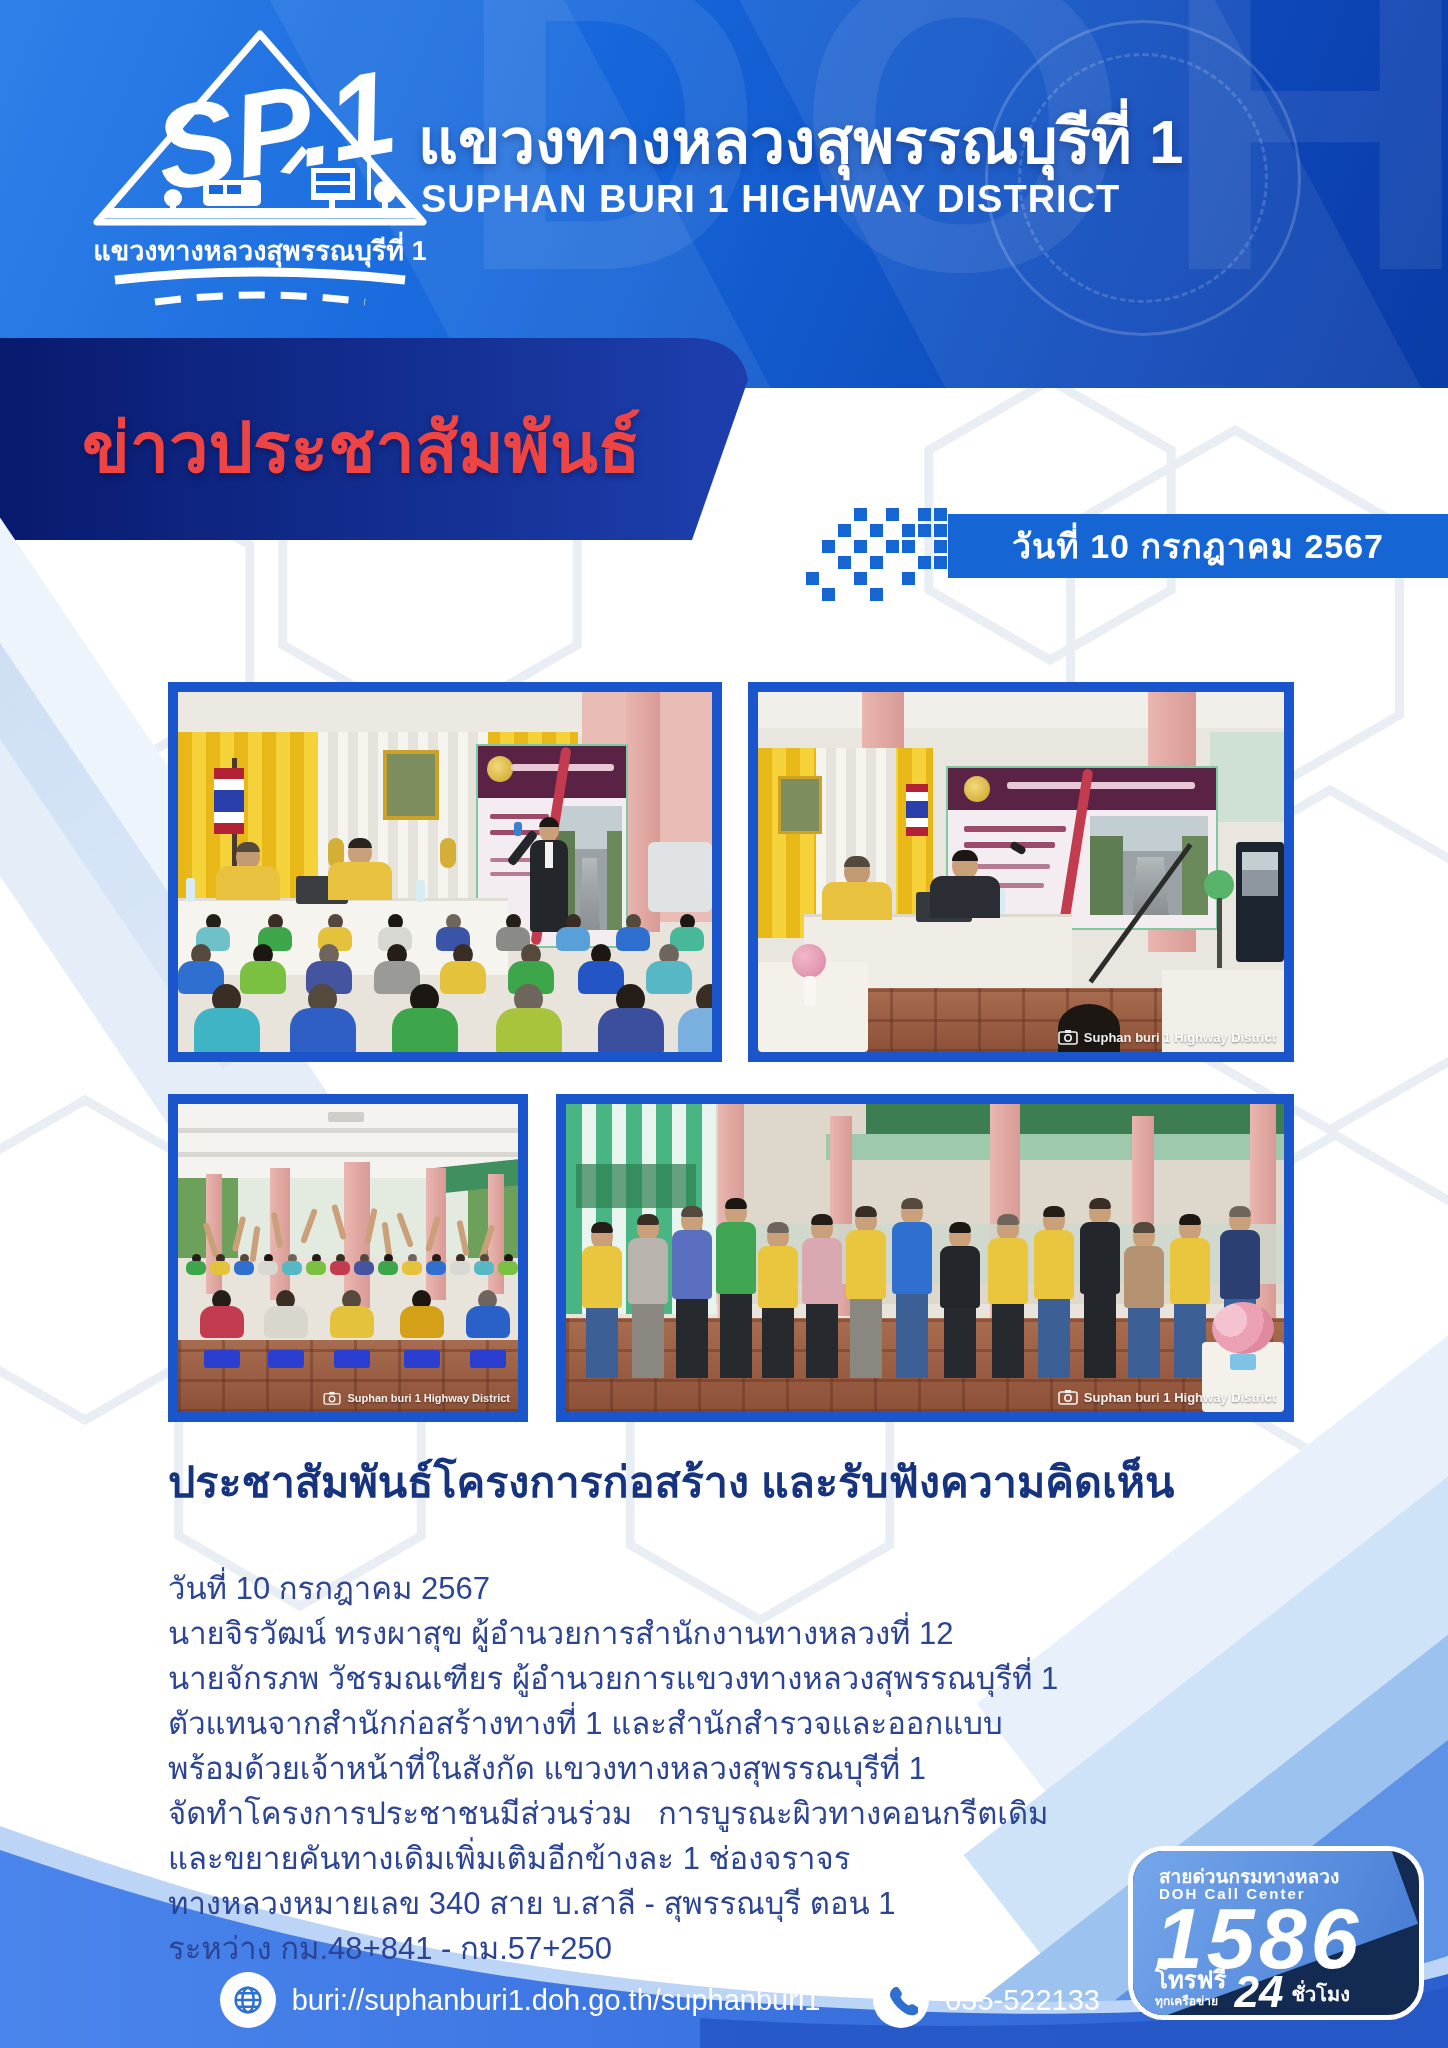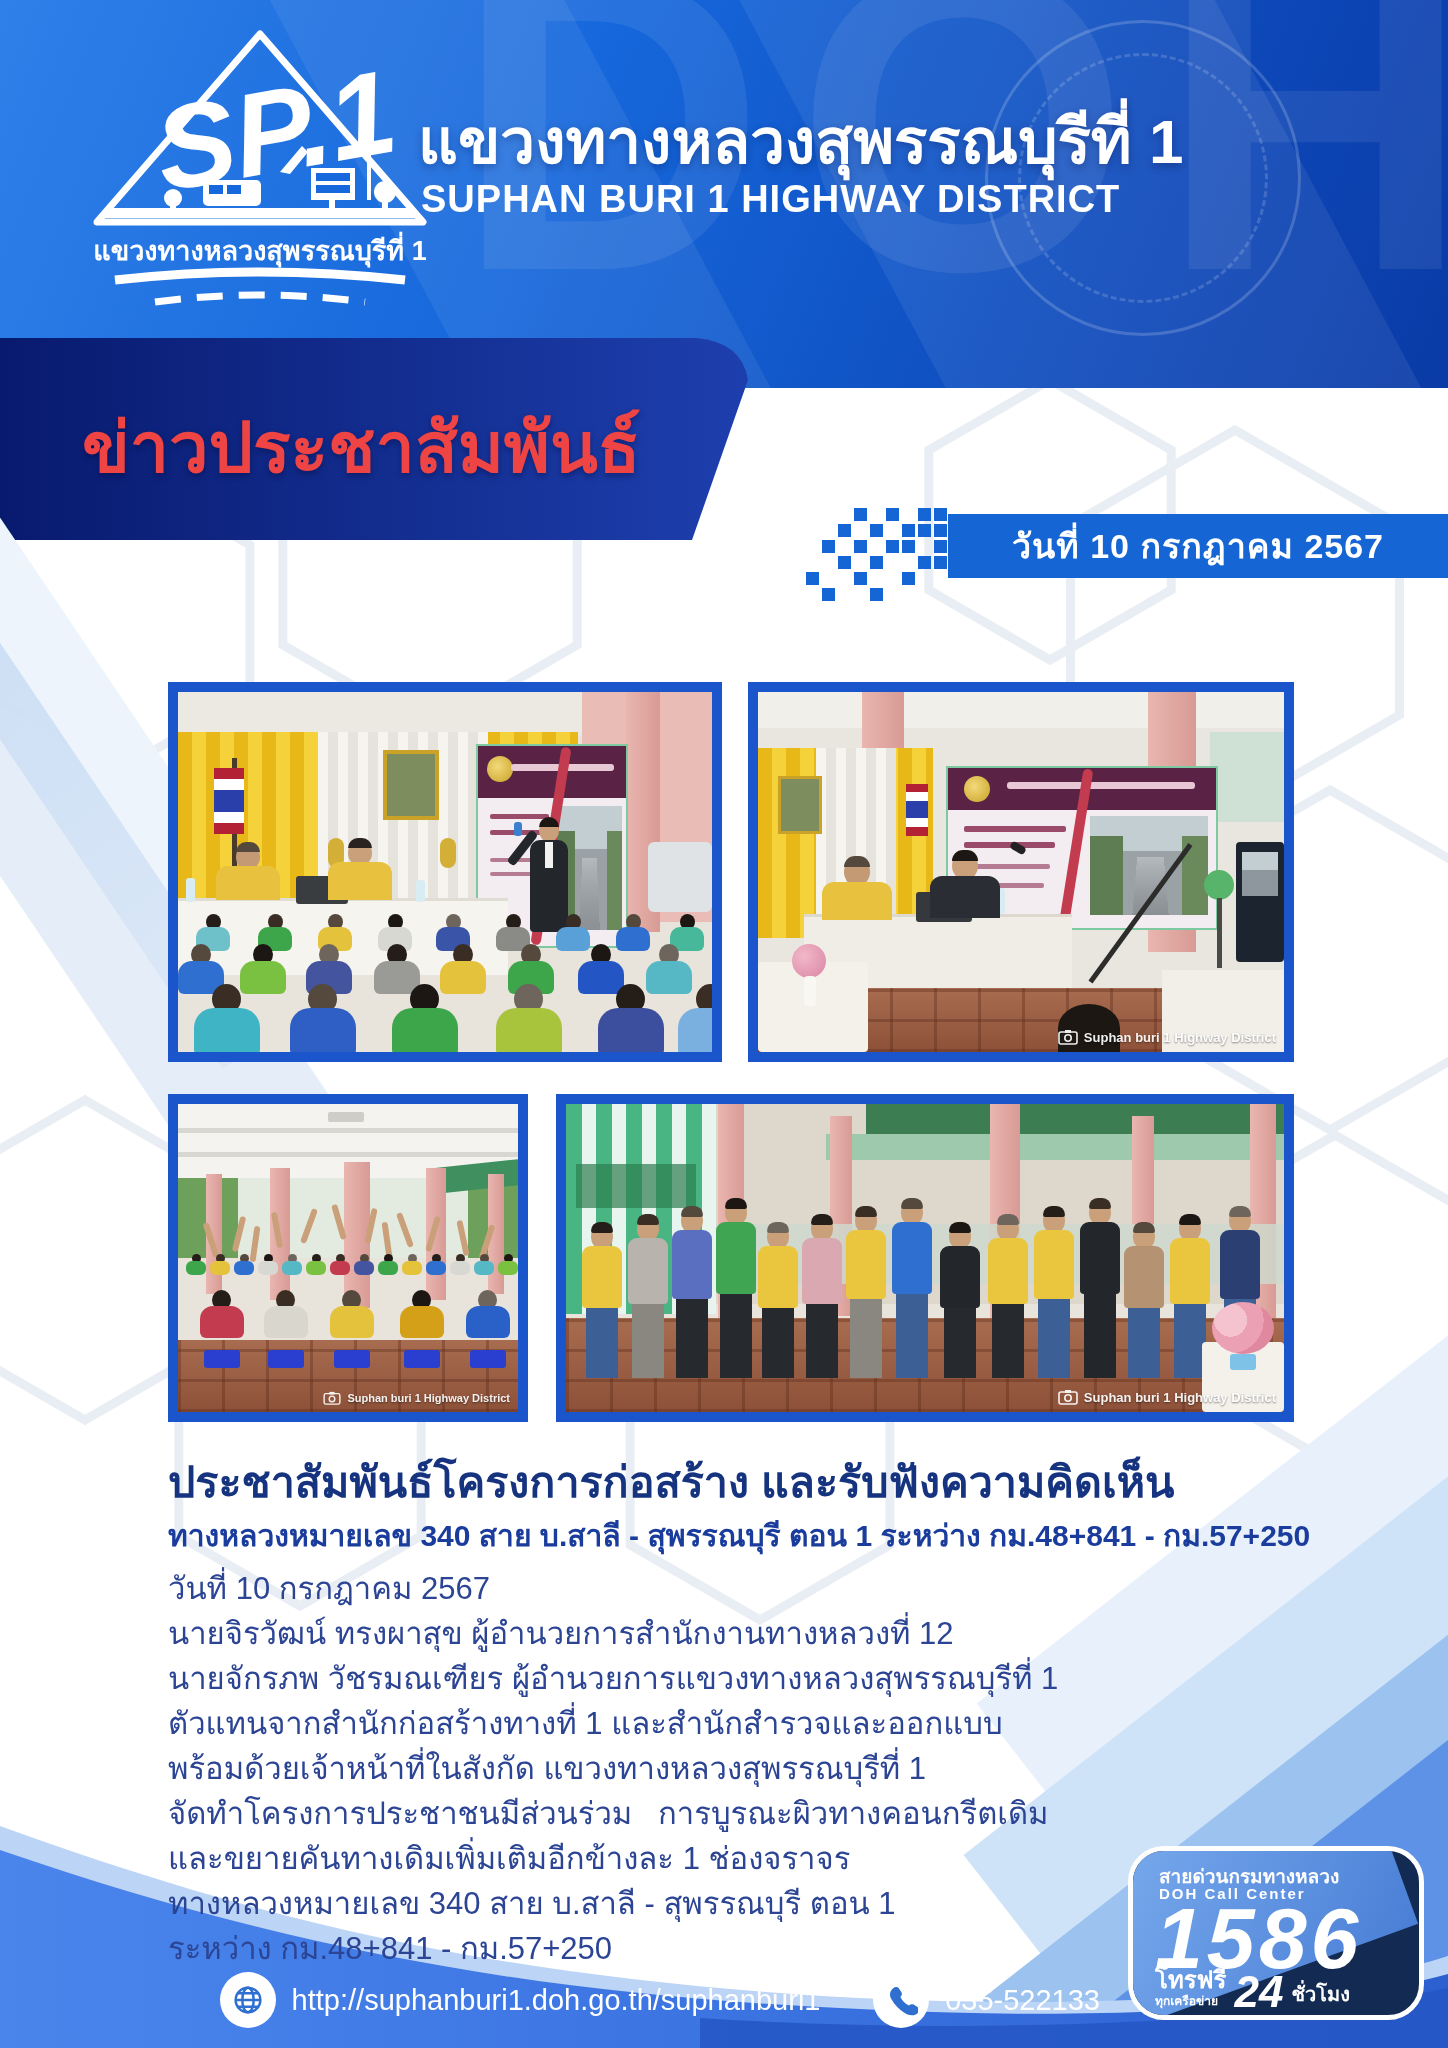--- a/index.html
+++ b/index.html
@@ -634,21 +634,20 @@
       <svg width="20" height="16" viewBox="0 0 20 16">
           <rect x="1" y="3" width="18" height="12" rx="2" fill="none" stroke="#fff" stroke-width="1.6"></rect>
           <rect x="7" y="1" width="6" height="3" fill="#fff"></rect>
           <circle cx="10" cy="9" r="3.2" fill="none" stroke="#fff" stroke-width="1.6"></circle>
         </svg>
       <span>Suphan buri 1 Highway District</span>
     </div>
   </div>
 
   <div class="art-title">ประชาสัมพันธ์โครงการก่อสร้าง และรับฟังความคิดเห็น</div>
-  <div class="art-sub">ทางหลวงหมายเลข 340   สาย บ.สาลี - สุพรรณบุรี   ตอน 1   ระหว่าง กม.48+841 - กม.57+250</div>
   <div class="art-body">
     <div>วันที่ 10 กรกฎาคม 2567</div>
     <div>นายจิรวัฒน์ ทรงผาสุข ผู้อำนวยการสำนักงานทางหลวงที่ 12</div>
     <div>นายจักรภพ วัชรมณเฑียร ผู้อำนวยการแขวงทางหลวงสุพรรณบุรีที่ 1</div>
     <div>ตัวแทนจากสำนักก่อสร้างทางที่ 1 และสำนักสำรวจและออกแบบ</div>
     <div>พร้อมด้วยเจ้าหน้าที่ในสังกัด แขวงทางหลวงสุพรรณบุรีที่ 1</div>
     <div>จัดทำโครงการประชาชนมีส่วนร่วม   การบูรณะผิวทางคอนกรีตเดิม</div>
     <div>และขยายคันทางเดิมเพิ่มเติมอีกข้างละ 1 ช่องจราจร</div>
     <div>ทางหลวงหมายเลข 340 สาย บ.สาลี - สุพรรณบุรี ตอน 1</div>
     <div>ระหว่าง กม.48+841 - กม.57+250</div>
@@ -671,21 +670,21 @@
     <div style="width:250px;"></div>
     <div class="circle-ic">
       <svg width="38" height="38" viewBox="0 0 40 40">
           <g stroke="#2f6fd0" stroke-width="2.6" fill="none">
             <circle cx="20" cy="20" r="13"></circle>
             <ellipse cx="20" cy="20" rx="6" ry="13"></ellipse>
             <path d="M7 20 h26 M9.5 13 h21 M9.5 27 h21"></path>
           </g>
         </svg>
     </div>
-    <span class="footer-txt">http://suphanburi1.doh.go.th/suphanburi1</span>
+    <span class="footer-txt">buri://suphanburi1.doh.go.th/suphanburi1</span>
     <div style="width:60px;"></div>
     <div class="circle-ic">
       <svg width="34" height="34" viewBox="0 0 40 40">
           <path d="M11 6 c2.5-2 5.5-1.5 7 1 l2.5 4 c1 2 .5 4-1.2 5.6 c2.2 4.4 5.6 7.8 10 10 c1.6-1.7 3.6-2.2 5.6-1.2 l4 2.5 c2.5 1.5 3 4.5 1 7 c-3.5 4-10 4-15.5 .5 C18 31.5 12.5 26 9 19.5 C5.5 14 7 9.5 11 6 Z" fill="#2f6fd0"></path>
         </svg>
     </div>
     <span class="footer-txt">035-522133</span>
   </div>
 
   <div class="cc-badge">

